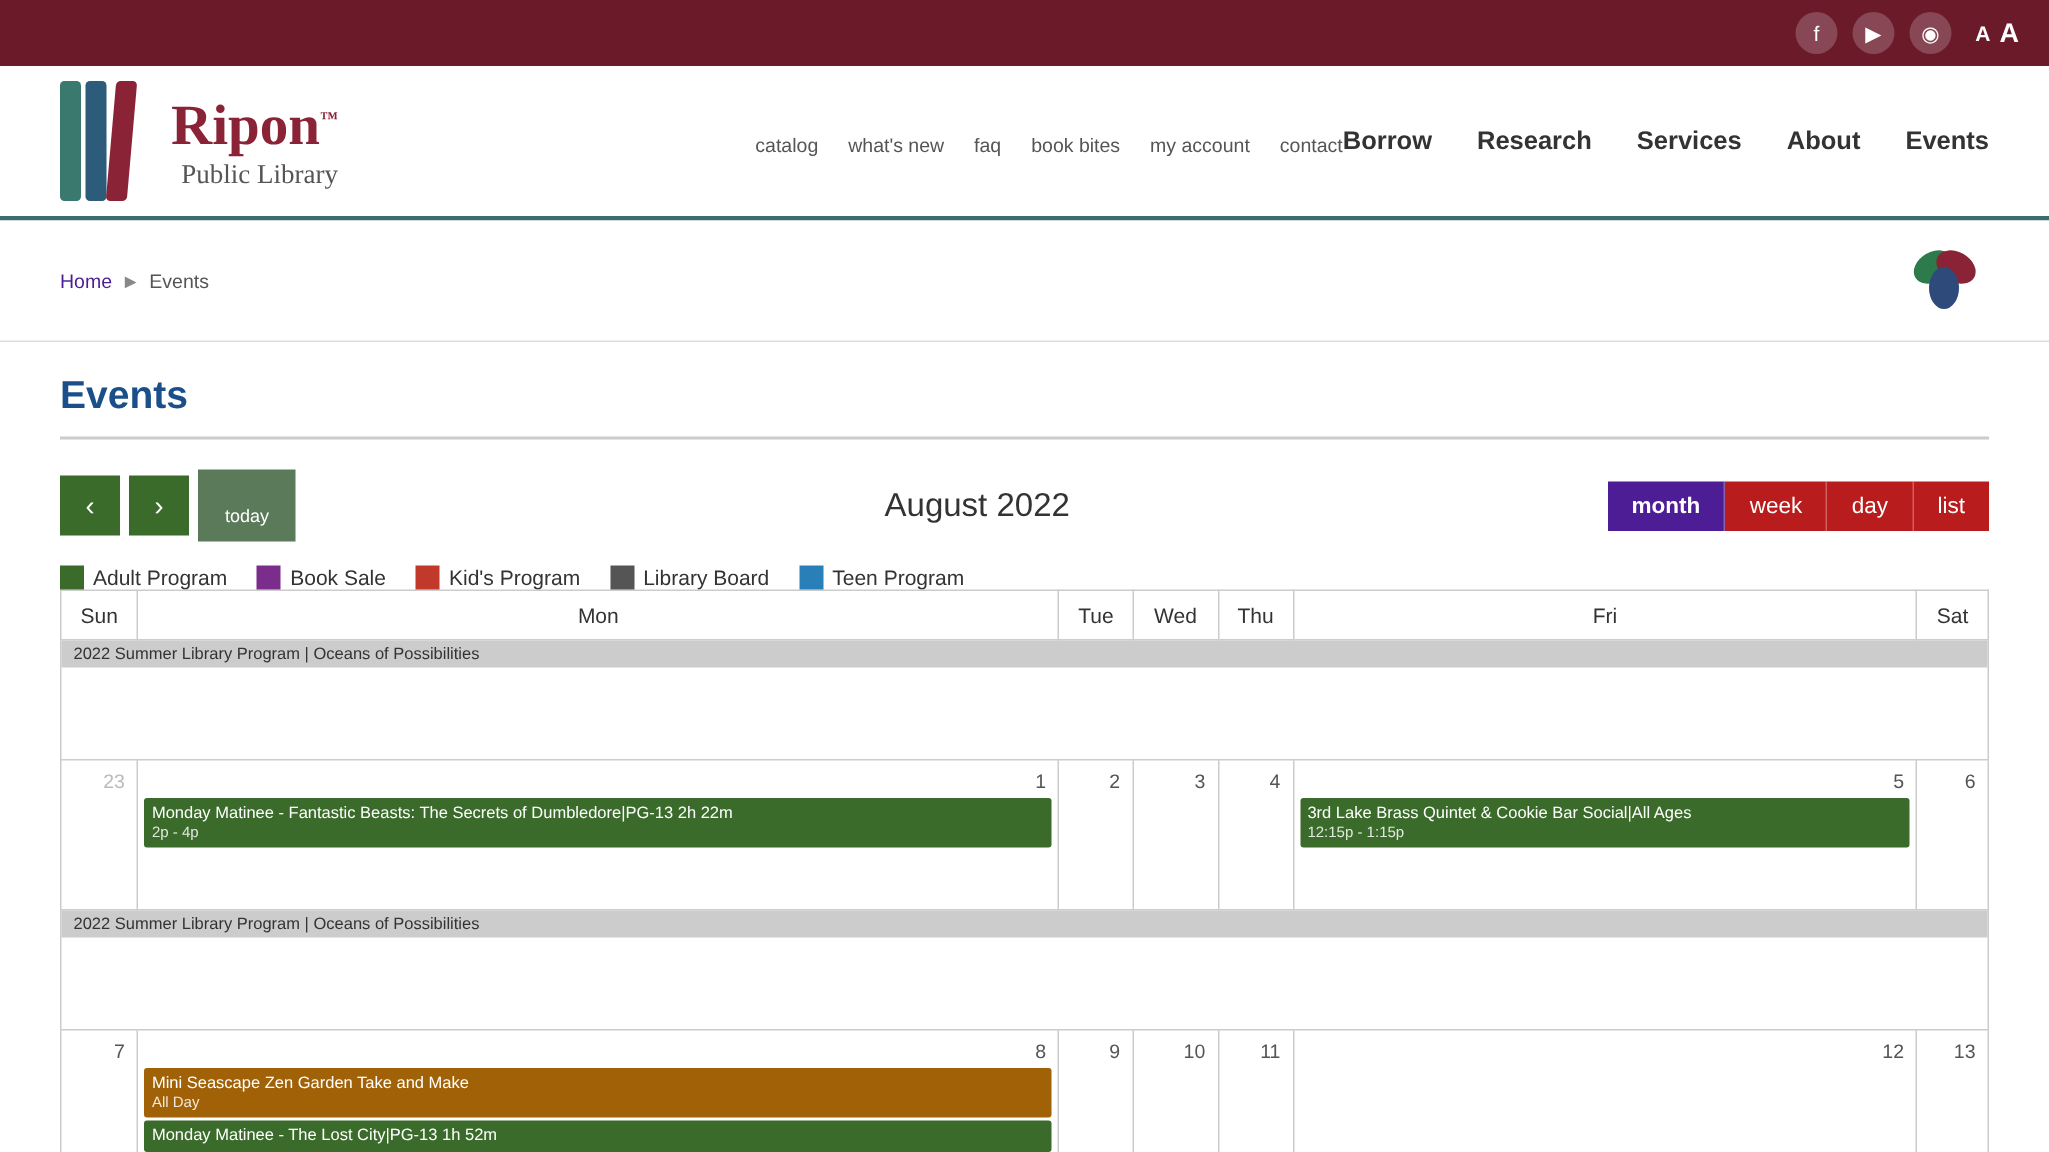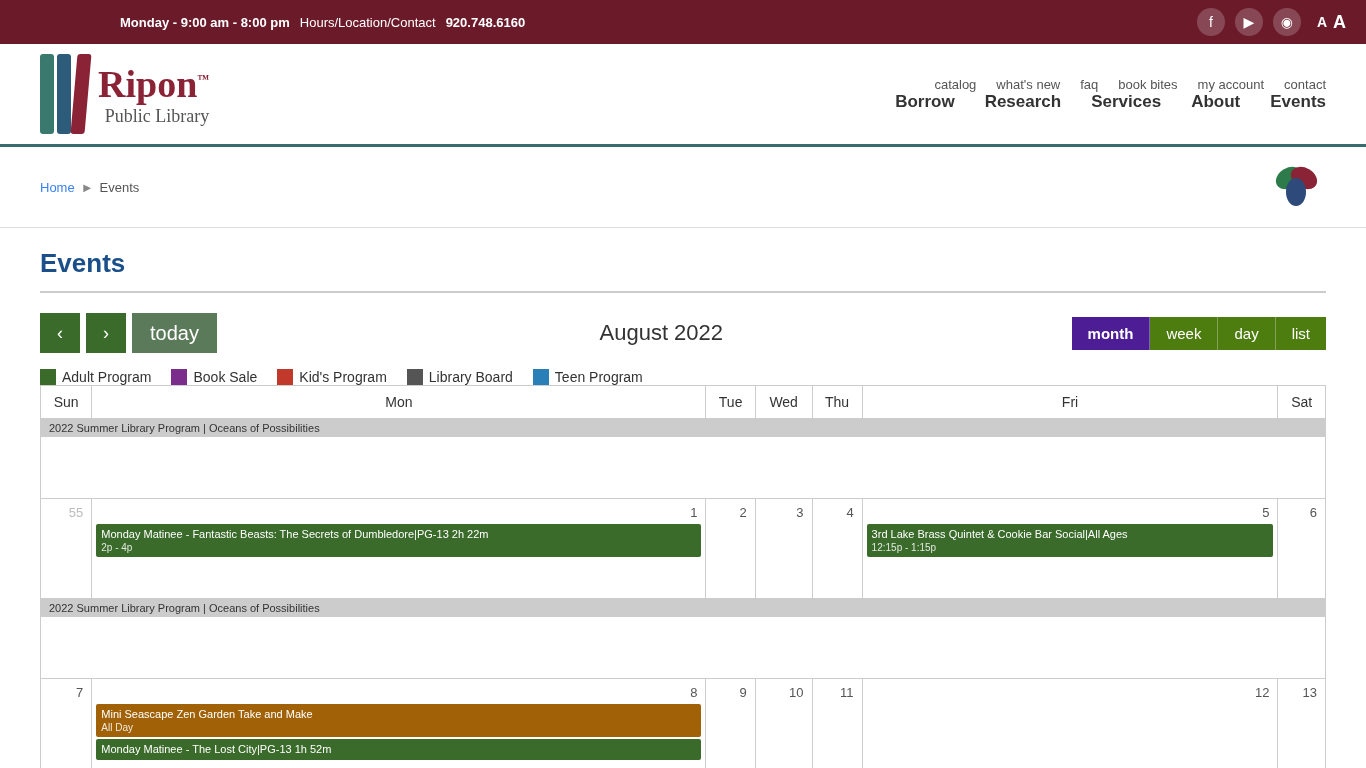--- a/index.html
+++ b/index.html
@@ -38,41 +38,41 @@
       justify-content: space-between;
       border-bottom: 3px solid #3a6b6e;
     }
     .logo-area { display: flex; align-items: center; gap: 10px; }
     .logo-icon { display: flex; gap: 3px; }
     .logo-stripe { width: 14px; height: 80px; border-radius: 3px; }
     .logo-stripe-1 { background: #3a7a6e; }
     .logo-stripe-2 { background: #2d5c7a; }
     .logo-stripe-3 { background: #8b2336; transform: skewX(-5deg); }
 
-    .nav-area { display: flex; flex-direction: column; align-items: flex-end; gap: 0; }
+    .nav-area { display: flex; flex-direction: row; align-items: flex-end; gap: 0; }
     .top-nav { display: flex; gap: 20px; }
     .top-nav a {
       text-decoration: none; color: #555; font-size: 13px;
     }
     .main-nav { display: flex; gap: 30px; }
     .main-nav a {
       text-decoration: none; color: #333; font-size: 17px; font-weight: bold;
     }
 
     
     .breadcrumb-area {
       background: #fff;
       padding: 10px 40px;
       display: flex;
       align-items: center;
       justify-content: space-between;
       border-bottom: 1px solid #ddd;
     }
     .breadcrumb { font-size: 13px; color: #555; display: flex; align-items: center; gap: 6px; }
-    .breadcrumb a { color: #3b82f6; text-decoration: none; }
+    .breadcrumb a { color: #4c1d95; text-decoration: none; }
     .breadcrumb .separator { color: #888; }
     .leaf-logo {
       width: 60px; height: 60px;
       display: flex; align-items: center; justify-content: center;
     }
 
     
     .main-content { padding: 20px 40px; }
     .page-title {
       font-size: 26px; font-weight: bold; color: #1a4f8a;
@@ -85,26 +85,26 @@
       margin-bottom: 16px;
     }
     .cal-nav { display: flex; gap: 6px; align-items: center; }
     .cal-nav-btn {
       background: #3a6b2a; color: #fff; border: none;
       width: 40px; height: 40px; font-size: 18px; cursor: pointer;
       display: flex; align-items: center; justify-content: center;
     }
     .cal-today-btn {
       background: #5a7a5a; color: #fff; border: none;
-      padding: 8px 18px; font-size: 20px; cursor: pointer; height: 40px;
+      padding: 24px 18px; font-size: 12px; cursor: pointer; height: 40px;
     }
     .cal-month-title { font-size: 22px; color: #333; font-weight: normal; margin-left: 34px; }
     .cal-view-btns { display: flex; }
     .cal-view-btn {
-      background: #4d7c0f; color: #fff; border: none;
+      background: #b91c1c; color: #fff; border: none;
       padding: 8px 16px; font-size: 15px; cursor: pointer;
     }
     .cal-view-btn.active { background: #4c1d95; font-weight: bold; }
     .cal-view-btn:not(:last-child) { border-right: 1px solid rgba(255,255,255,0.3); }
 
     
     .legend {
       display: flex; gap: 20px; align-items: center; margin-bottom: 0; flex-wrap: wrap;
     }
     .legend-item { display: flex; align-items: center; gap: 6px; font-size: 14px; }
@@ -130,45 +130,40 @@
       border-radius: 2px; color: #333; line-height: 1.3;
     }
     .event-item.adult { background: #3a6b2a; color: #fff; }
     .event-item.kids { background: #a16207; color: #fff; }
     .event-item .event-time { font-size: 10px; opacity: 0.85; }
   </style>
 </head>
 <body>
 
 <div class="top-bar">
-  <div class="top-bar-info">
-    <span>Monday - 9:00 am - 8:00 pm</span>
-    <a href="#" style="color:#fff;text-decoration:none;">Hours/Location/Contact</a>
-    <span>920.748.6160</span>
-  </div>
   <div class="top-bar-icons">
     <div class="icon-circle">f</div>
     <div class="icon-circle">▶</div>
     <div class="icon-circle">◉</div>
   </div>
   <div class="font-size-btns">
     <span>A</span>
     <span class="large">A</span>
   </div>
 </div>
 
 <div class="header">
   <div class="logo-area">
     <div class="logo-icon">
       <div class="logo-stripe logo-stripe-1"></div>
       <div class="logo-stripe logo-stripe-2"></div>
       <div class="logo-stripe logo-stripe-3"></div>
     </div>
     <div>
-      <div style="font-size:38px;font-weight:bold;color:#8b2336;font-family:Georgia,serif;">
+      <div style="font-size:38px;font-weight:bold;color:#8b2336;font-family:Georgia,serif;margin-left:16px;">
         <span>Ripon</span><span style="font-size:12px;vertical-align:super;">™</span>
       </div>
       <div style="font-size:18px;color:#555;font-family:Georgia,serif;text-align:right;">Public Library</div>
     </div>
   </div>
   <div class="nav-area">
     <div class="top-nav">
       <a href="#">catalog</a>
       <a href="#">what's new</a>
       <a href="#">faq</a>
@@ -257,21 +252,21 @@
     <tbody>
 
       <tr>
         <td colspan="7" style="padding:0;border:1px solid #ccc;">
           <div style="background:#ccc;padding:3px 8px;font-size:11px;color:#333;">2022 Summer Library Program | Oceans of Possibilities</div>
         </td>
       </tr>
 
       <tr>
         <td style="height:100px;">
-          <div class="cal-date outside">55</div>
+          <div class="cal-date outside">23</div>
         </td>
         <td style="height:100px;">
           <div class="cal-date">1</div>
           <div class="event-item adult">
             <div>Monday Matinee - Fantastic Beasts: The Secrets of Dumbledore|PG-13 2h 22m</div>
             <div class="event-time">2p - 4p</div>
           </div>
         </td>
         <td style="height:100px;">
           <div class="cal-date">2</div>

